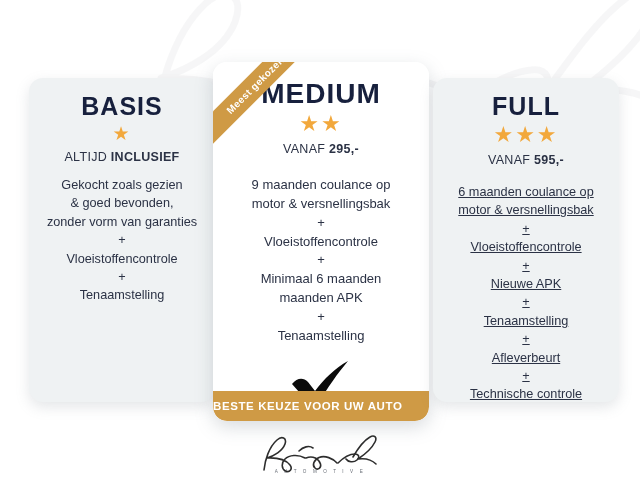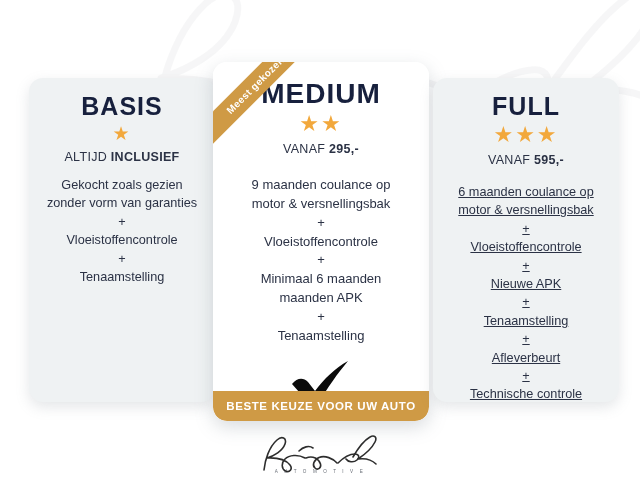--- a/index.html
+++ b/index.html
@@ -170,21 +170,20 @@
     position: absolute;
     left: 0;
     bottom: 0;
     width: 216px;
     height: 30px;
     background: #cf9a45;
     border-bottom-left-radius: 14px;
     border-bottom-right-radius: 14px;
     display: flex;
     align-items: center;
-    justify-content: center;
   }
   .best-banner-text {
     color: #ffffff;
     font-size: 11.5px;
     font-weight: bold;
     letter-spacing: 0.6px;
     white-space: nowrap;
   }
 
   
@@ -236,20 +235,21 @@
       <div class="plan-title">BASIS</div>
       <div class="stars">
         <span>★</span>
       </div>
       <div class="price-line">
         <span>ALTIJD</span>
         <span class="strong">INCLUSIEF</span>
       </div>
       <div class="features">
         <span class="feature-line">Gekocht zoals gezien</span>
+        <span class="feature-line">&amp; goed bevonden,</span>
         <span class="feature-line">zonder vorm van garanties</span>
         <span class="feature-plus">+</span>
         <span class="feature-line">Vloeistoffencontrole</span>
         <span class="feature-plus">+</span>
         <span class="feature-line">Tenaamstelling</span>
       </div>
     </div>
 
     <div class="card card-medium">
       <div class="medium-body">

